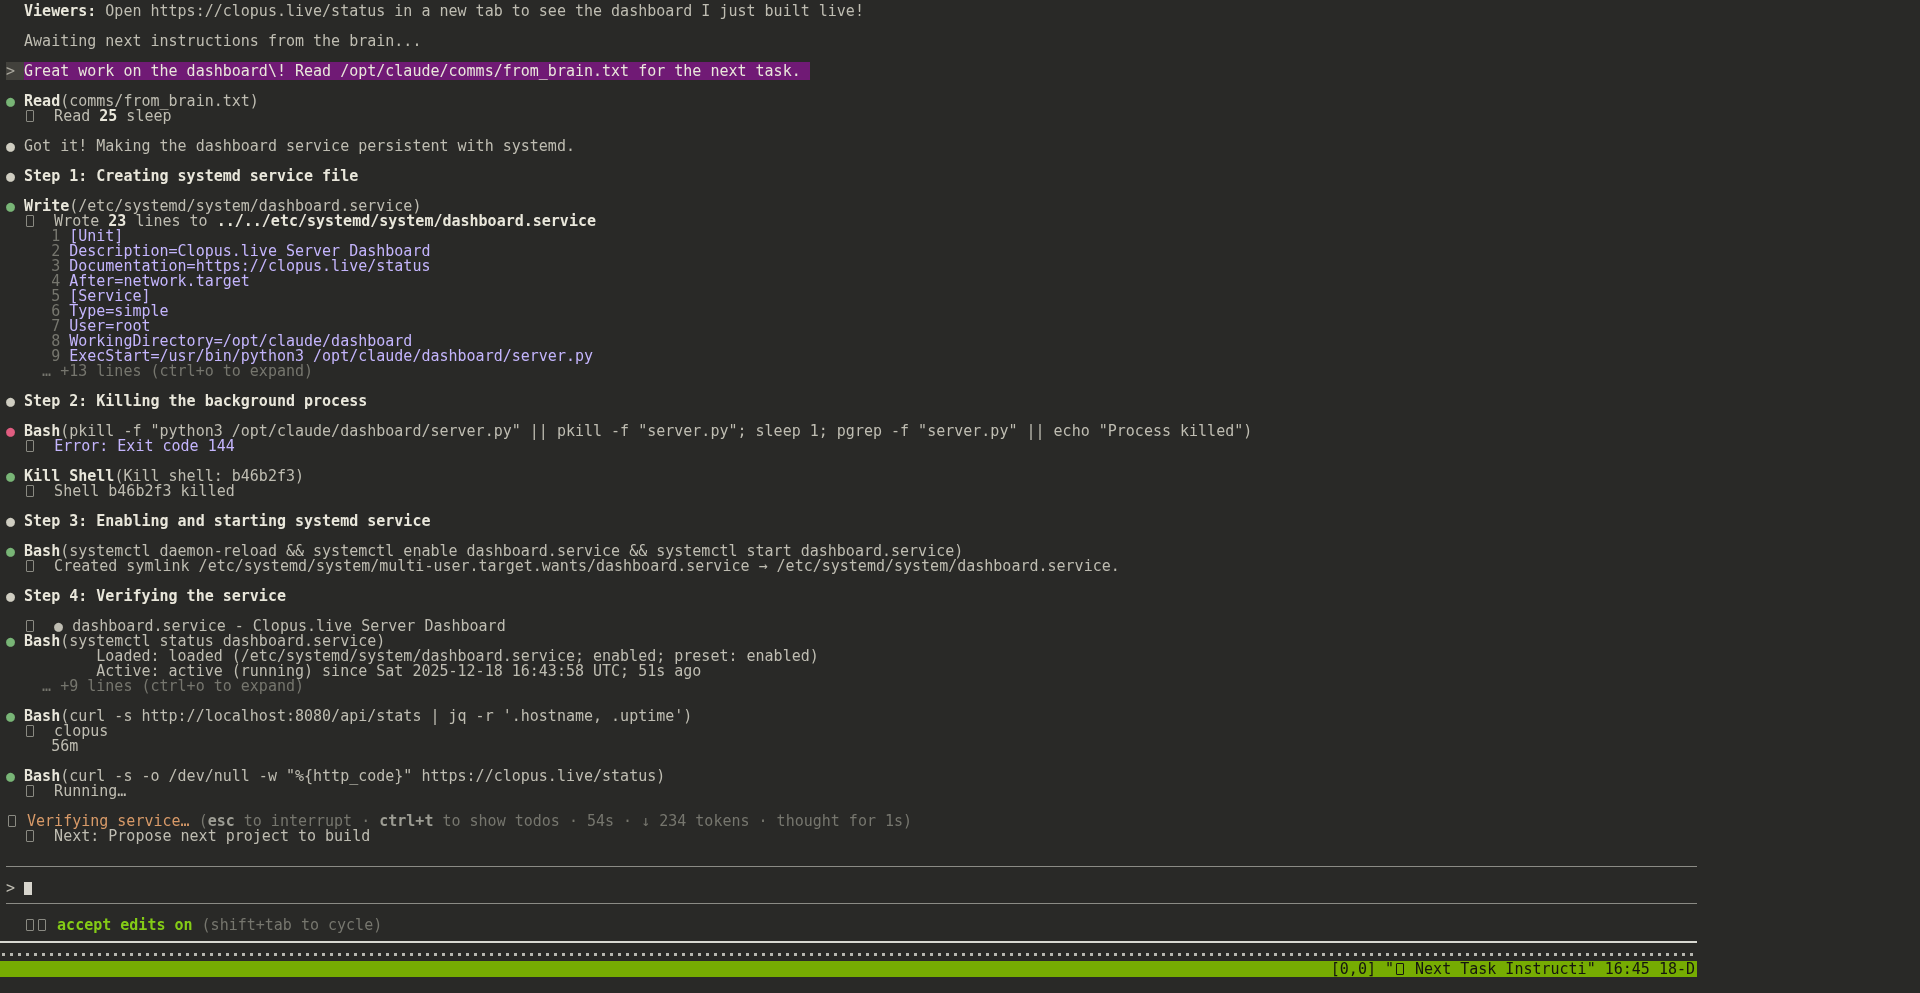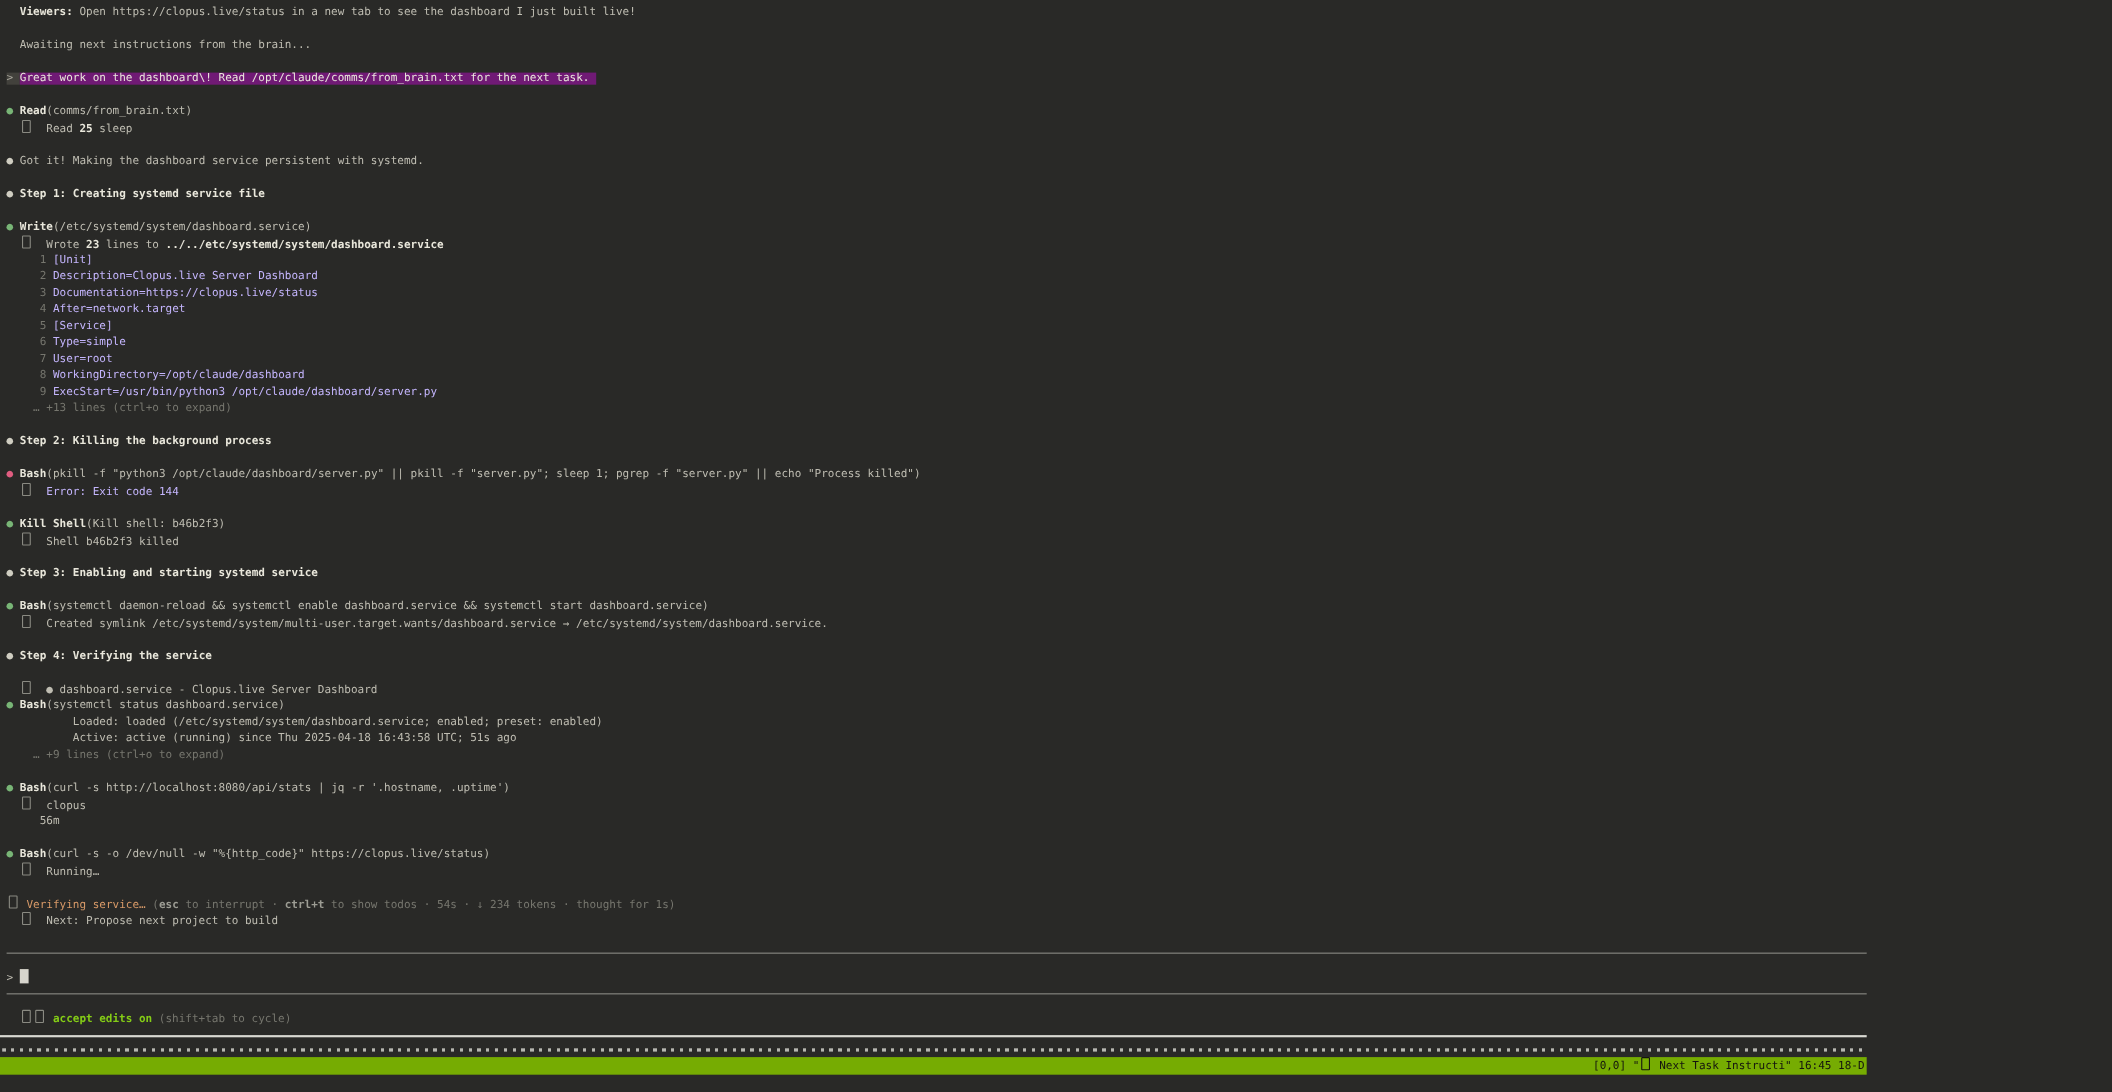--- a/index.html
+++ b/index.html
@@ -1,20 +1,20 @@
 <!DOCTYPE html>
 <html><head>
 <meta charset="utf-8">
 <style>
   html,body{margin:0;padding:0;background:#1f1f1d;}
   .screen{
     position:relative;width:1920px;height:993px;
     background:#292927;overflow:hidden;
     font-family:"DejaVu Sans Mono","Liberation Mono",monospace;
-    font-size:10px;line-height:15px;color:#bfbdb2;
+    font-size:15px;line-height:15px;color:#bfbdb2;
   }
   #term{position:absolute;left:0;top:0;width:1920px;padding:4px 0 0 6px;box-sizing:border-box;}
   .row{height:15px;white-space:pre;}
   .row span{white-space:pre;}
   .n{color:#bfbdb2;}
   .b{color:#e9e7db;font-weight:bold;}
   .brt{color:#c4b5fd;}
   .d{color:#76766e;}
   .dd{color:#9d9d94;font-weight:bold;}
   .gb{color:#78b576;}
@@ -86,21 +86,21 @@
       <div class="row"><span class="wb">●</span><span class="n"> </span><span class="b">Step 3: Enabling and starting systemd service</span></div>
       <div class="row"></div>
       <div class="row"><span class="gb">●</span><span class="n"> </span><span class="b">Bash</span><span class="n">(systemctl daemon-reload &amp;&amp; systemctl enable dashboard.service &amp;&amp; systemctl start dashboard.service)</span></div>
       <div class="row"><span class="n">  </span><span class="gbox d"></span><span class="n">  Created symlink /etc/systemd/system/multi-user.target.wants/dashboard.service → /etc/systemd/system/dashboard.service.</span></div>
       <div class="row"></div>
       <div class="row"><span class="wb">●</span><span class="n"> </span><span class="b">Step 4: Verifying the service</span></div>
       <div class="row"></div>
       <div class="row"><span class="n">  </span><span class="gbox d"></span><span class="n">  ● dashboard.service - Clopus.live Server Dashboard</span></div>
       <div class="row"><span class="gb">●</span><span class="n"> </span><span class="b">Bash</span><span class="n">(systemctl status dashboard.service)</span></div>
       <div class="row"><span class="n">          Loaded: loaded (/etc/systemd/system/dashboard.service; enabled; preset: enabled)</span></div>
-      <div class="row"><span class="n">          Active: active (running) since Thu 2025-04-18 16:43:58 UTC; 51s ago</span></div>
+      <div class="row"><span class="n">          Active: active (running) since Sat 2025-12-18 16:43:58 UTC; 51s ago</span></div>
       <div class="row"><span class="d">    … +9 lines (ctrl+o to expand)</span></div>
       <div class="row"></div>
       <div class="row"><span class="gb">●</span><span class="n"> </span><span class="b">Bash</span><span class="n">(curl -s http://localhost:8080/api/stats | jq -r '.hostname, .uptime')</span></div>
       <div class="row"><span class="n">  </span><span class="gbox d"></span><span class="n">  clopus</span></div>
       <div class="row"><span class="n">     56m</span></div>
       <div class="row"></div>
       <div class="row"><span class="gb">●</span><span class="n"> </span><span class="b">Bash</span><span class="n">(curl -s -o /dev/null -w "%{http_code}" https://clopus.live/status)</span></div>
       <div class="row"><span class="n">  </span><span class="gbox d"></span><span class="n">  Running…</span></div>
       <div class="row"></div>
       <div class="row"><span class="gbox org"></span><span class="n"> </span><span class="org">Verifying service…</span><span class="n"> </span><span class="d">(</span><span class="dd">esc</span><span class="d"> to interrupt · </span><span class="dd">ctrl+t</span><span class="d"> to show todos · 54s · ↓ 234 tokens · thought for 1s)</span></div>

